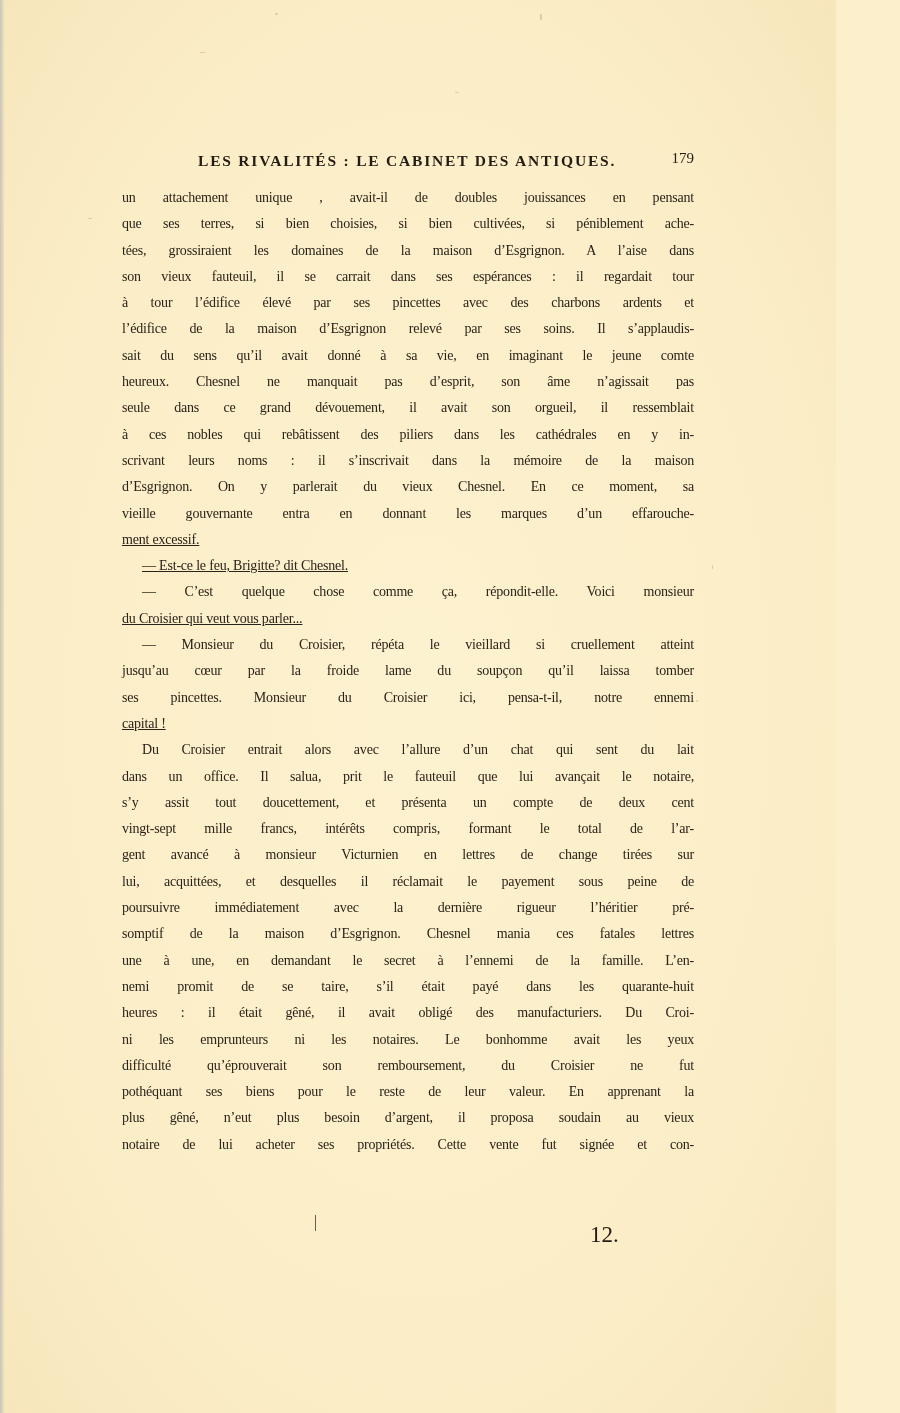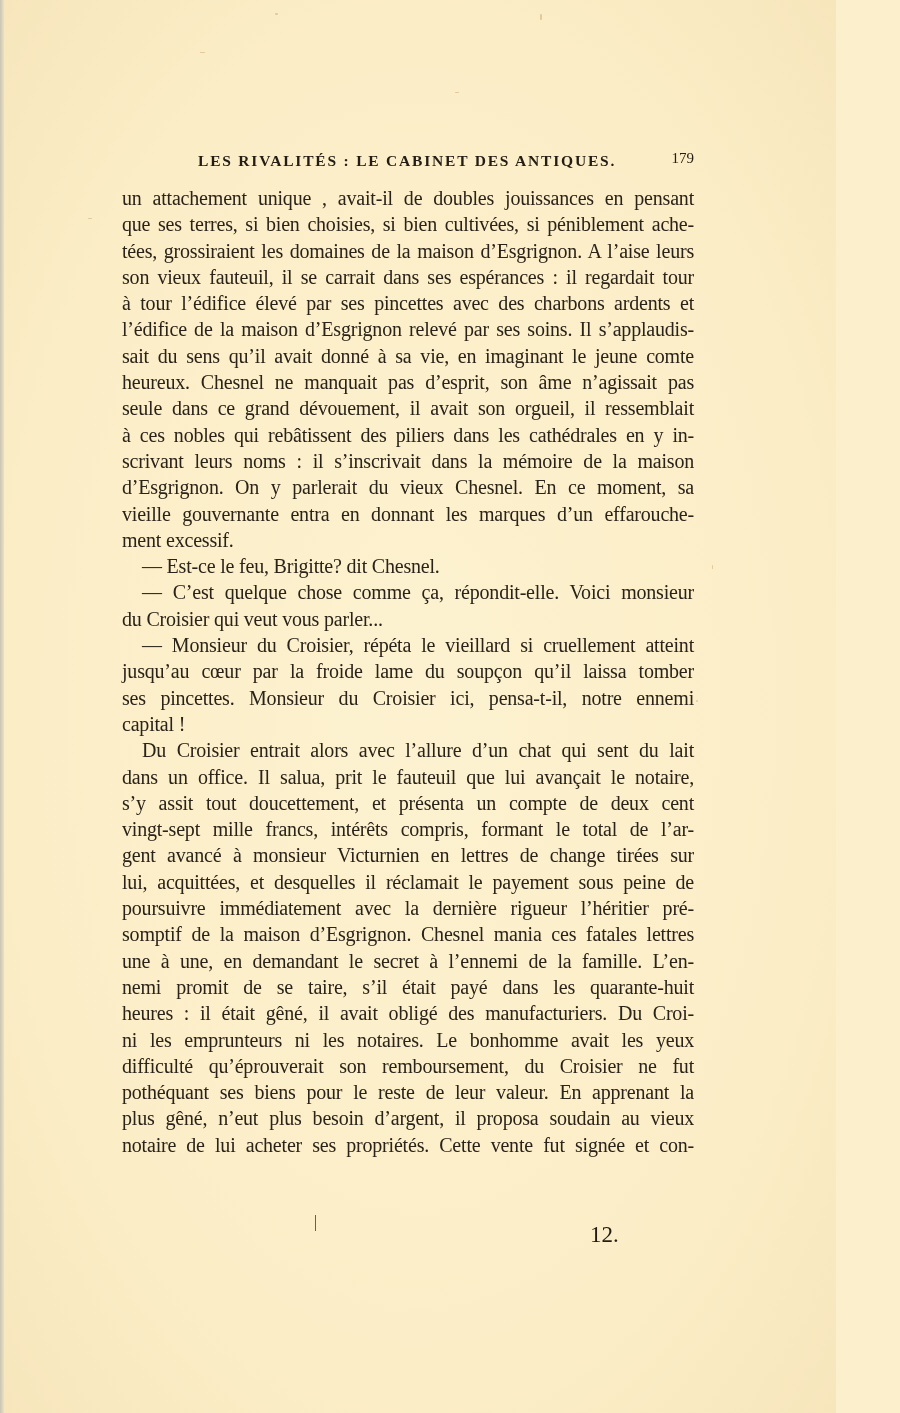--- a/index.html
+++ b/index.html
@@ -61,28 +61,29 @@
     }
     .body-text {
       position: absolute;
       left: 122px;
       top: 185px;
       width: 572px;
     }
     .line {
       height: 26.3px;
       line-height: 26.3px;
-      font-size: 20px;
+      font-size: 14px;
       white-space: nowrap;
       text-align: justify;
       text-align-last: justify;
       letter-spacing: -0.2px;
     }
     .line.last {
       text-align-last: left;
+      text-decoration: underline;
     }
     .line.indent {
       padding-left: 20px;
     }
     .signature {
       position: absolute;
       left: 590px;
       top: 1222px;
       font-size: 23px;
       color: #241d15;
@@ -111,21 +112,21 @@
   <div class="speck" style="left:696px;top:700px;width:2px;height:2px;"></div>
 
   <div class="header">
     <span class="running-title">LES RIVALITÉS : LE CABINET DES ANTIQUES.</span>
     <span class="page-number">179</span>
   </div>
 
   <div class="body-text" id="body-text">
       <div class="line">un attachement unique , avait-il de doubles jouissances en pensant</div>
       <div class="line">que ses terres, si bien choisies, si bien cultivées, si péniblement ache-</div>
-      <div class="line">tées, grossiraient les domaines de la maison d’Esgrignon. A l’aise leurs</div>
+      <div class="line">tées, grossiraient les domaines de la maison d’Esgrignon. A l’aise dans</div>
       <div class="line">son vieux fauteuil, il se carrait dans ses espérances : il regardait tour</div>
       <div class="line">à tour l’édifice élevé par ses pincettes avec des charbons ardents et</div>
       <div class="line">l’édifice de la maison d’Esgrignon relevé par ses soins. Il s’applaudis-</div>
       <div class="line">sait du sens qu’il avait donné à sa vie, en imaginant le jeune comte</div>
       <div class="line">heureux. Chesnel ne manquait pas d’esprit, son âme n’agissait pas</div>
       <div class="line">seule dans ce grand dévouement, il avait son orgueil, il ressemblait</div>
       <div class="line">à ces nobles qui rebâtissent des piliers dans les cathédrales en y in-</div>
       <div class="line">scrivant leurs noms : il s’inscrivait dans la mémoire de la maison</div>
       <div class="line">d’Esgrignon. On y parlerait du vieux Chesnel. En ce moment, sa</div>
       <div class="line">vieille gouvernante entra en donnant les marques d’un effarouche-</div>

